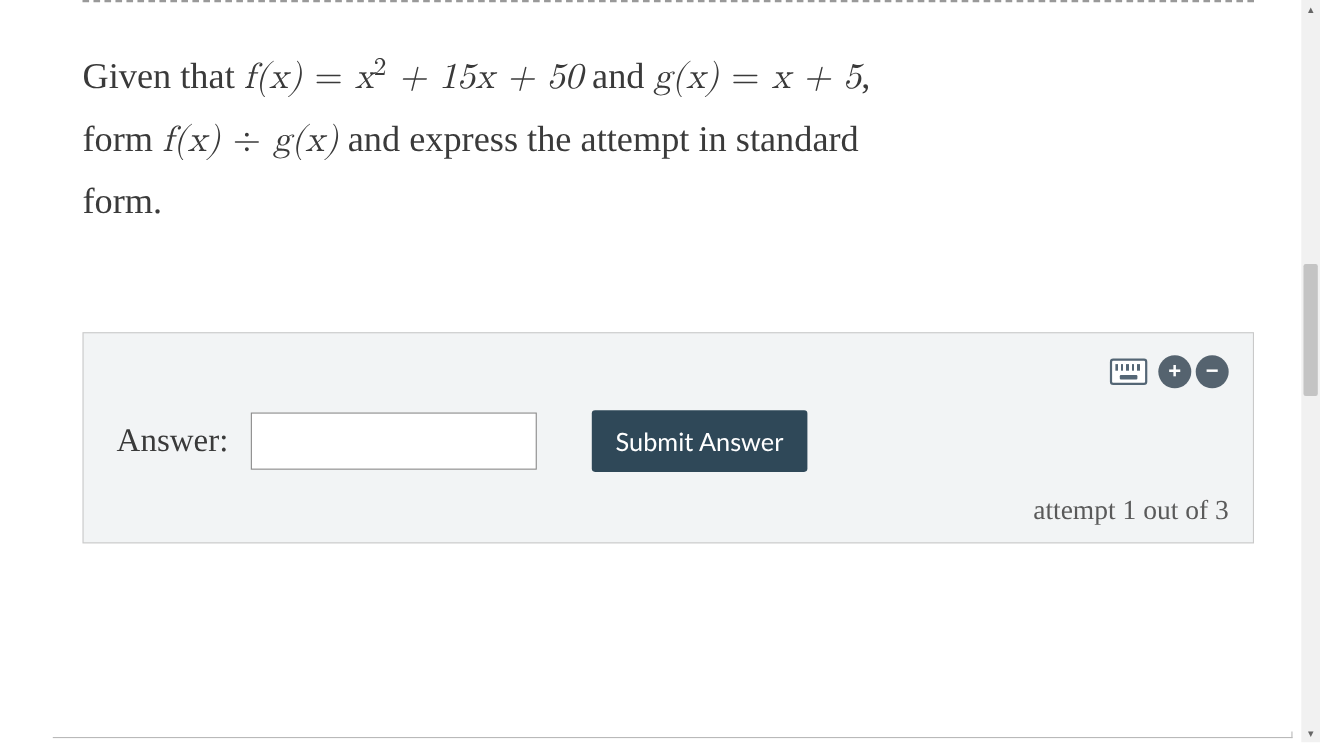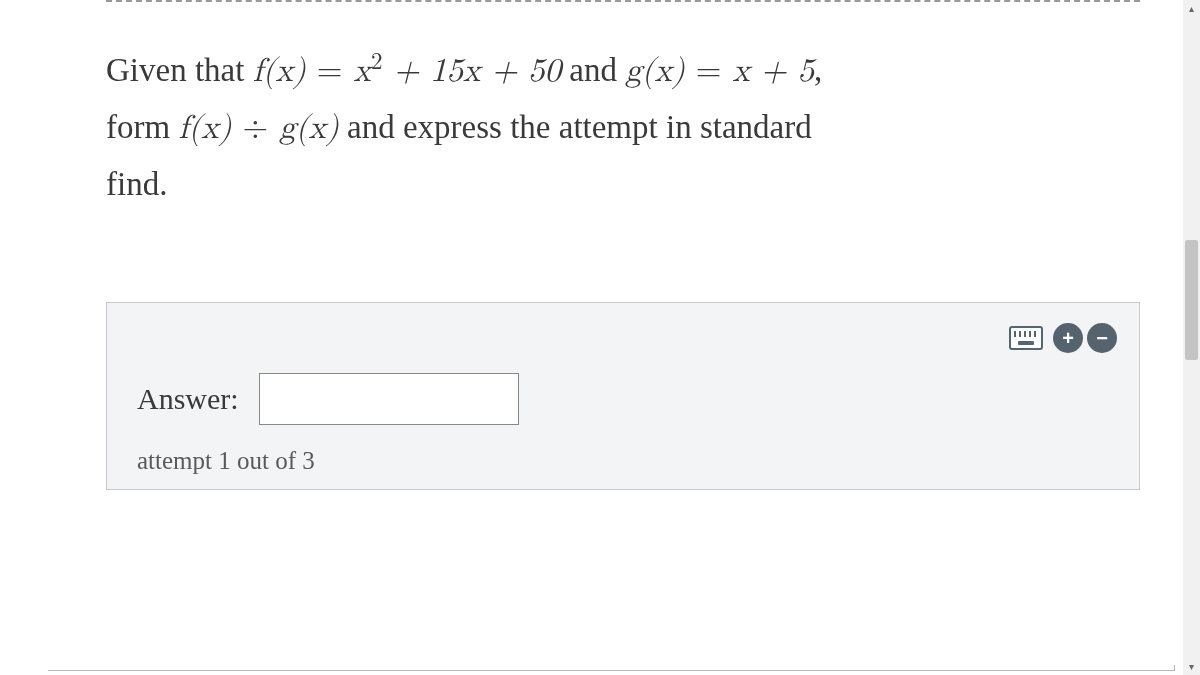--- a/index.html
+++ b/index.html
@@ -8,21 +8,21 @@
     padding: 0;
     font-family: Georgia, 'Times New Roman', serif;
     background: #fff;
     color: #333;
     width: 1200px;
     height: 675px;
     overflow: hidden;
     position: relative;
   }
   .container {
-    padding: 0 60px 30px 106px;
+    padding: 0 60px 30px 75px;
   }
   .divider {
     border: none;
     border-top: 2px dashed #999;
     margin: 0 0 40px 0;
   }
   .question {
     font-size: 33px;
     line-height: 1.7;
     color: #3a3a3a;
@@ -113,20 +113,21 @@
     color: #fff;
     border: none;
     font-size: 23px;
     padding: 14px 22px;
     font-family: 'Segoe UI', 'Lato', Arial, sans-serif;
     cursor: pointer;
     border-radius: 3px;
     margin-left: 30px;
   }
   .attempt {
+    text-align: right;
     font-size: 25px;
     color: #5a5a5a;
   }
   
   .scrollbar {
     position: absolute;
     right: 0;
     top: 0;
     width: 17px;
     height: 100%;
@@ -159,34 +160,35 @@
 </style>
 </head>
 <body>
 
 <div class="container">
   <hr class="divider">
 
   <div class="question">
     <span>Given that </span><span class="math">f(x)</span><span class="mathop"> = </span><span class="math">x</span><sup class="mathop">2</sup><span class="math"> + 15x + 50</span><span> and </span><span class="math">g(x)</span><span class="mathop"> = </span><span class="math">x + 5</span><span>,</span><br>
     <span>form </span><span class="math">f(x)</span><span class="mathop"> ÷ </span><span class="math">g(x)</span><span> and express the attempt in standard</span><br>
-    <span>find.</span>
+    <span>form.</span>
   </div>
 
   <div class="answer-panel">
     <div class="tool-row">
       <span class="kbd-icon"></span>
       <span class="circle-group">
         <span class="circle-btn">+</span>
         <span class="circle-btn">−</span>
       </span>
     </div>
     <div class="answer-row">
       <span class="answer-label">Answer:</span>
       <input class="answer-input" type="text" value="" style="">
+      <button class="submit-btn">Submit Answer</button>
     </div>
     <div class="attempt">attempt 1 out of 3</div>
   </div>
 </div>
 
 <div class="bottom-edge"></div>
 
 <div class="scrollbar">
   <div class="arrow up">▴</div>
   <div class="thumb"></div>

